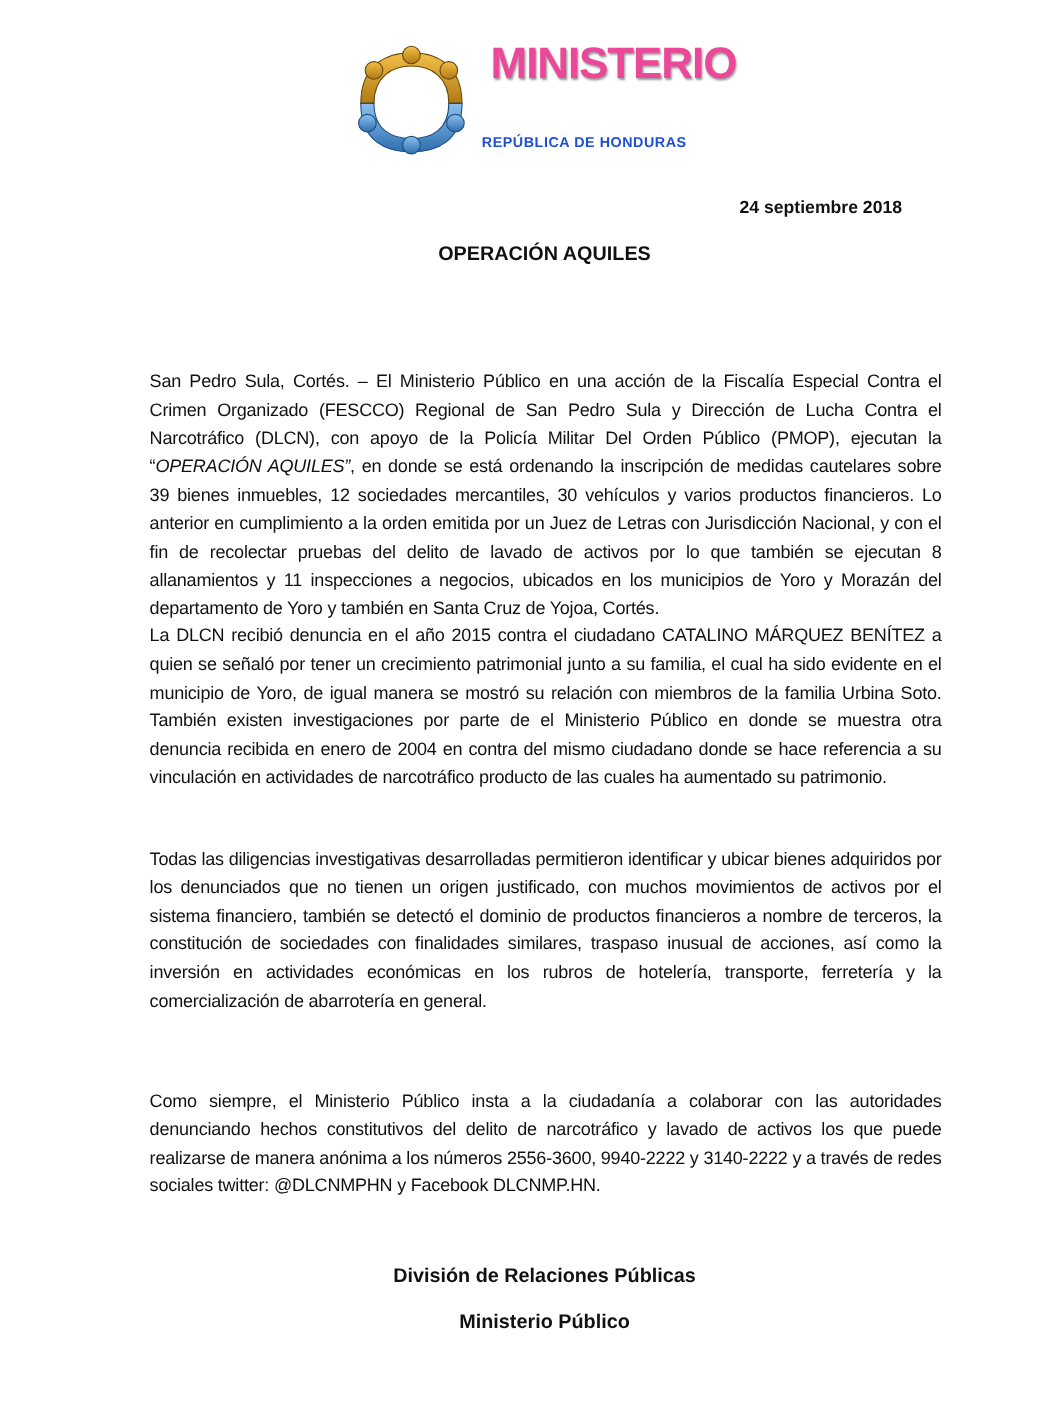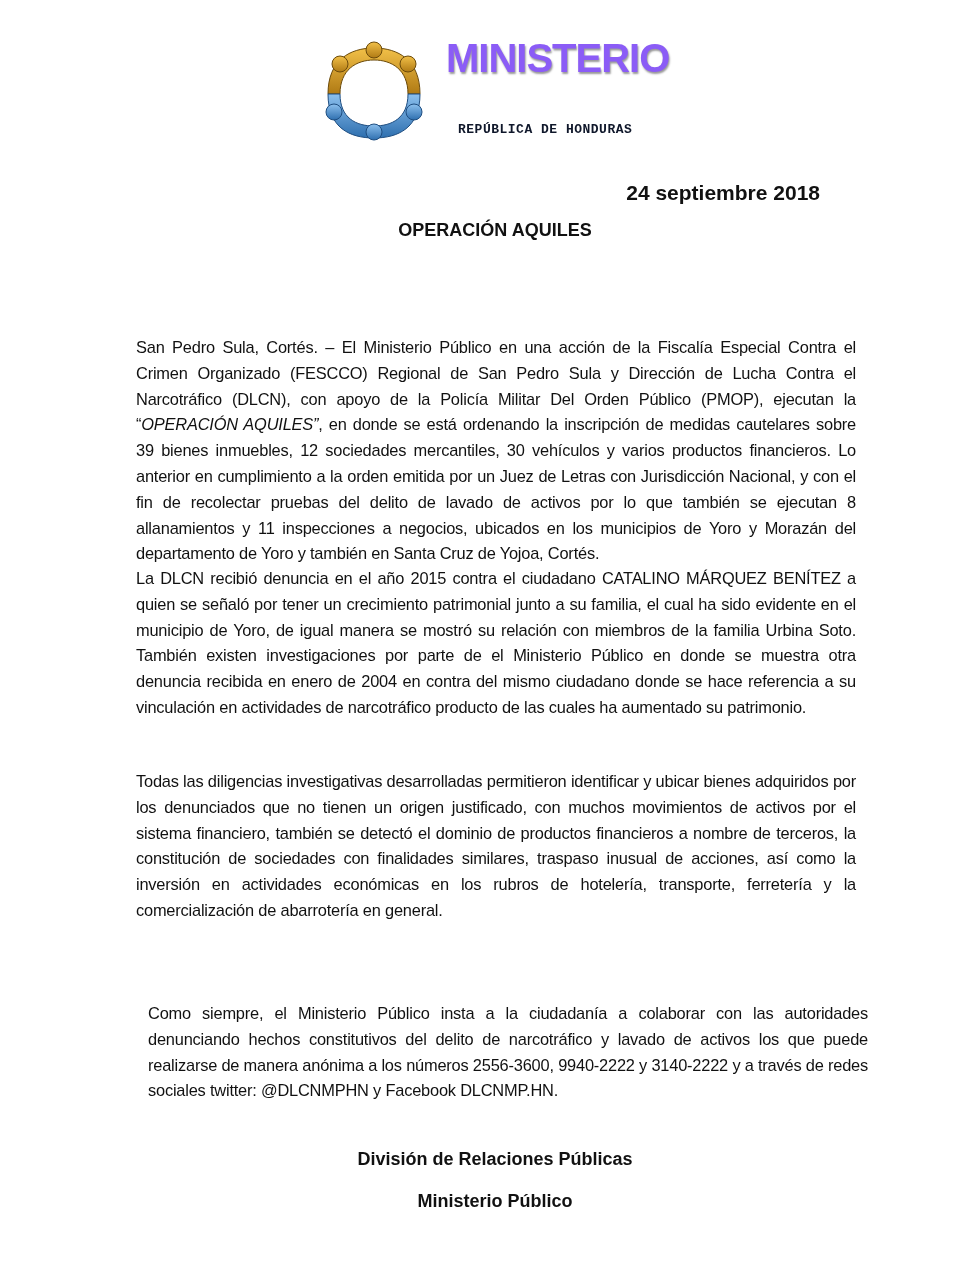--- a/index.html
+++ b/index.html
@@ -2,26 +2,26 @@
 <html><head>
 <meta charset="utf-8">
 <style>
   html, body { margin: 0; padding: 0; background: #ffffff; }
   body { width: 962px; height: 1280px; position: relative; overflow: hidden; color: #111; }
   .page { position: absolute; left: 0; top: 0; width: 962px; height: 1280px; background: #fff; }
 
   
   .logo { position: absolute; left: 318px; top: 36px; width: 370px; height: 110px; }
   .logo-emblem { position: absolute; left: 2px; top: 4px; width: 108px; height: 104px; }
-  .logo-title { position: absolute; left: 128px; top: 2px; font-family: "Liberation Sans", sans-serif; font-weight: bold; font-size: 40px; line-height: 40px; color: #8b5cf6; letter-spacing: -1px; text-shadow: 1px 2px 2px #999; }
+  .logo-title { position: absolute; left: 128px; top: 2px; font-family: "Liberation Sans", sans-serif; font-weight: bold; font-size: 40px; line-height: 40px; color: #ec4899; letter-spacing: -1px; text-shadow: 1px 2px 2px #999; }
   .logo-title.l2 { top: 44px; }
-  .logo-sub { position: absolute; left: 140px; top: 86px; font-family: Liberation Mono, monospace; font-weight: bold; font-size: 13px; letter-spacing: 0.5px; color: #0f172a; }
+  .logo-sub { position: absolute; left: 120px; top: 86px; font-family: Liberation Sans, sans-serif; font-weight: bold; font-size: 13px; letter-spacing: 0.5px; color: #1d4ed8; }
 
   .txt { font-family: "Liberation Sans", sans-serif; }
-  .date { position: absolute; right: 142px; top: 181px; font-size: 21px; font-weight: bold; }
+  .date { position: absolute; right: 142px; top: 181px; font-size: 16px; font-weight: bold; }
   .title1 { position: absolute; left: 0; width: 990px; text-align: center; top: 220px; font-size: 18px; font-weight: bold; }
   .title2 { position: absolute; left: 136px; width: 724px; text-align: center; top: 262px; font-size: 18px; font-weight: bold; line-height: 32px; }
 
   .para { position: absolute; left: 136px; width: 720px; font-size: 16.4px; line-height: 25.8px; text-align: justify; letter-spacing: -0.2px; }
   .p1 { top: 335px; }
   .p2 { top: 566px; }
   .p3 { top: 769px; }
   .p4 { top: 989px; }
   .em-strong { font-weight: normal; font-style: italic; }
 
@@ -61,18 +61,18 @@
   <div class="txt date">24 septiembre 2018</div>
 
   <div class="txt title1">OPERACIÓN AQUILES</div>
 
   <p class="txt para p1" style="margin:0"><span>San Pedro Sula, Cortés. – El Ministerio Público en una acción de la Fiscalía Especial Contra el Crimen Organizado (FESCCO) Regional de San Pedro Sula y Dirección de Lucha Contra el Narcotráfico (DLCN), con apoyo de la Policía Militar Del Orden Público (PMOP), ejecutan la “</span><span class="em-strong">OPERACIÓN AQUILES”</span><span>, en donde se está ordenando la inscripción de medidas cautelares sobre 39 bienes inmuebles, 12 sociedades mercantiles, 30 vehículos y varios productos financieros. Lo anterior en cumplimiento a la orden emitida por un Juez de Letras con Jurisdicción Nacional, y con el fin de recolectar pruebas del delito de lavado de activos por lo que también se ejecutan 8 allanamientos y 11 inspecciones a negocios, ubicados en los municipios de Yoro y Morazán del departamento de Yoro y también en Santa Cruz de Yojoa, Cortés.</span></p>
 
   <p class="txt para p2" style="margin:0">La DLCN recibió denuncia en el año 2015 contra el ciudadano CATALINO MÁRQUEZ BENÍTEZ a quien se señaló por tener un crecimiento patrimonial junto a su familia, el cual ha sido evidente en el municipio de Yoro, de igual manera se mostró su relación con miembros de la familia Urbina Soto.  También existen investigaciones por parte de el Ministerio Público en donde se muestra otra denuncia recibida en enero de 2004 en contra del mismo ciudadano donde se hace referencia a su vinculación en actividades de narcotráfico producto de las cuales ha aumentado su patrimonio.</p>
 
   <p class="txt para p3" style="margin:0">Todas las diligencias investigativas desarrolladas permitieron identificar y ubicar bienes adquiridos por los denunciados que no tienen un origen justificado, con muchos movimientos de activos por el sistema financiero, también se detectó el dominio de productos financieros a nombre de terceros, la constitución de sociedades con finalidades similares, traspaso inusual de acciones, así como la inversión en actividades económicas en los rubros de hotelería, transporte, ferretería y la comercialización de abarrotería en general.</p>
 
-  <p class="txt para p4" style="margin:12px">Como siempre, el Ministerio Público insta a la ciudadanía a colaborar con las autoridades denunciando hechos constitutivos del delito de narcotráfico y lavado de activos los que puede realizarse de manera anónima a los números 2556-3600, 9940-2222 y 3140-2222 y a través de redes sociales twitter: @DLCNMPHN y Facebook DLCNMP.HN.</p>
+  <p class="txt para p4" style="margin:0">Como siempre, el Ministerio Público insta a la ciudadanía a colaborar con las autoridades denunciando hechos constitutivos del delito de narcotráfico y lavado de activos los que puede realizarse de manera anónima a los números 2556-3600, 9940-2222 y 3140-2222 y a través de redes sociales twitter: @DLCNMPHN y Facebook DLCNMP.HN.</p>
 
   <div class="txt sign1">División de Relaciones Públicas</div>
   <div class="txt sign2">Ministerio Público</div>
 
 </div>
 
 </body></html>

